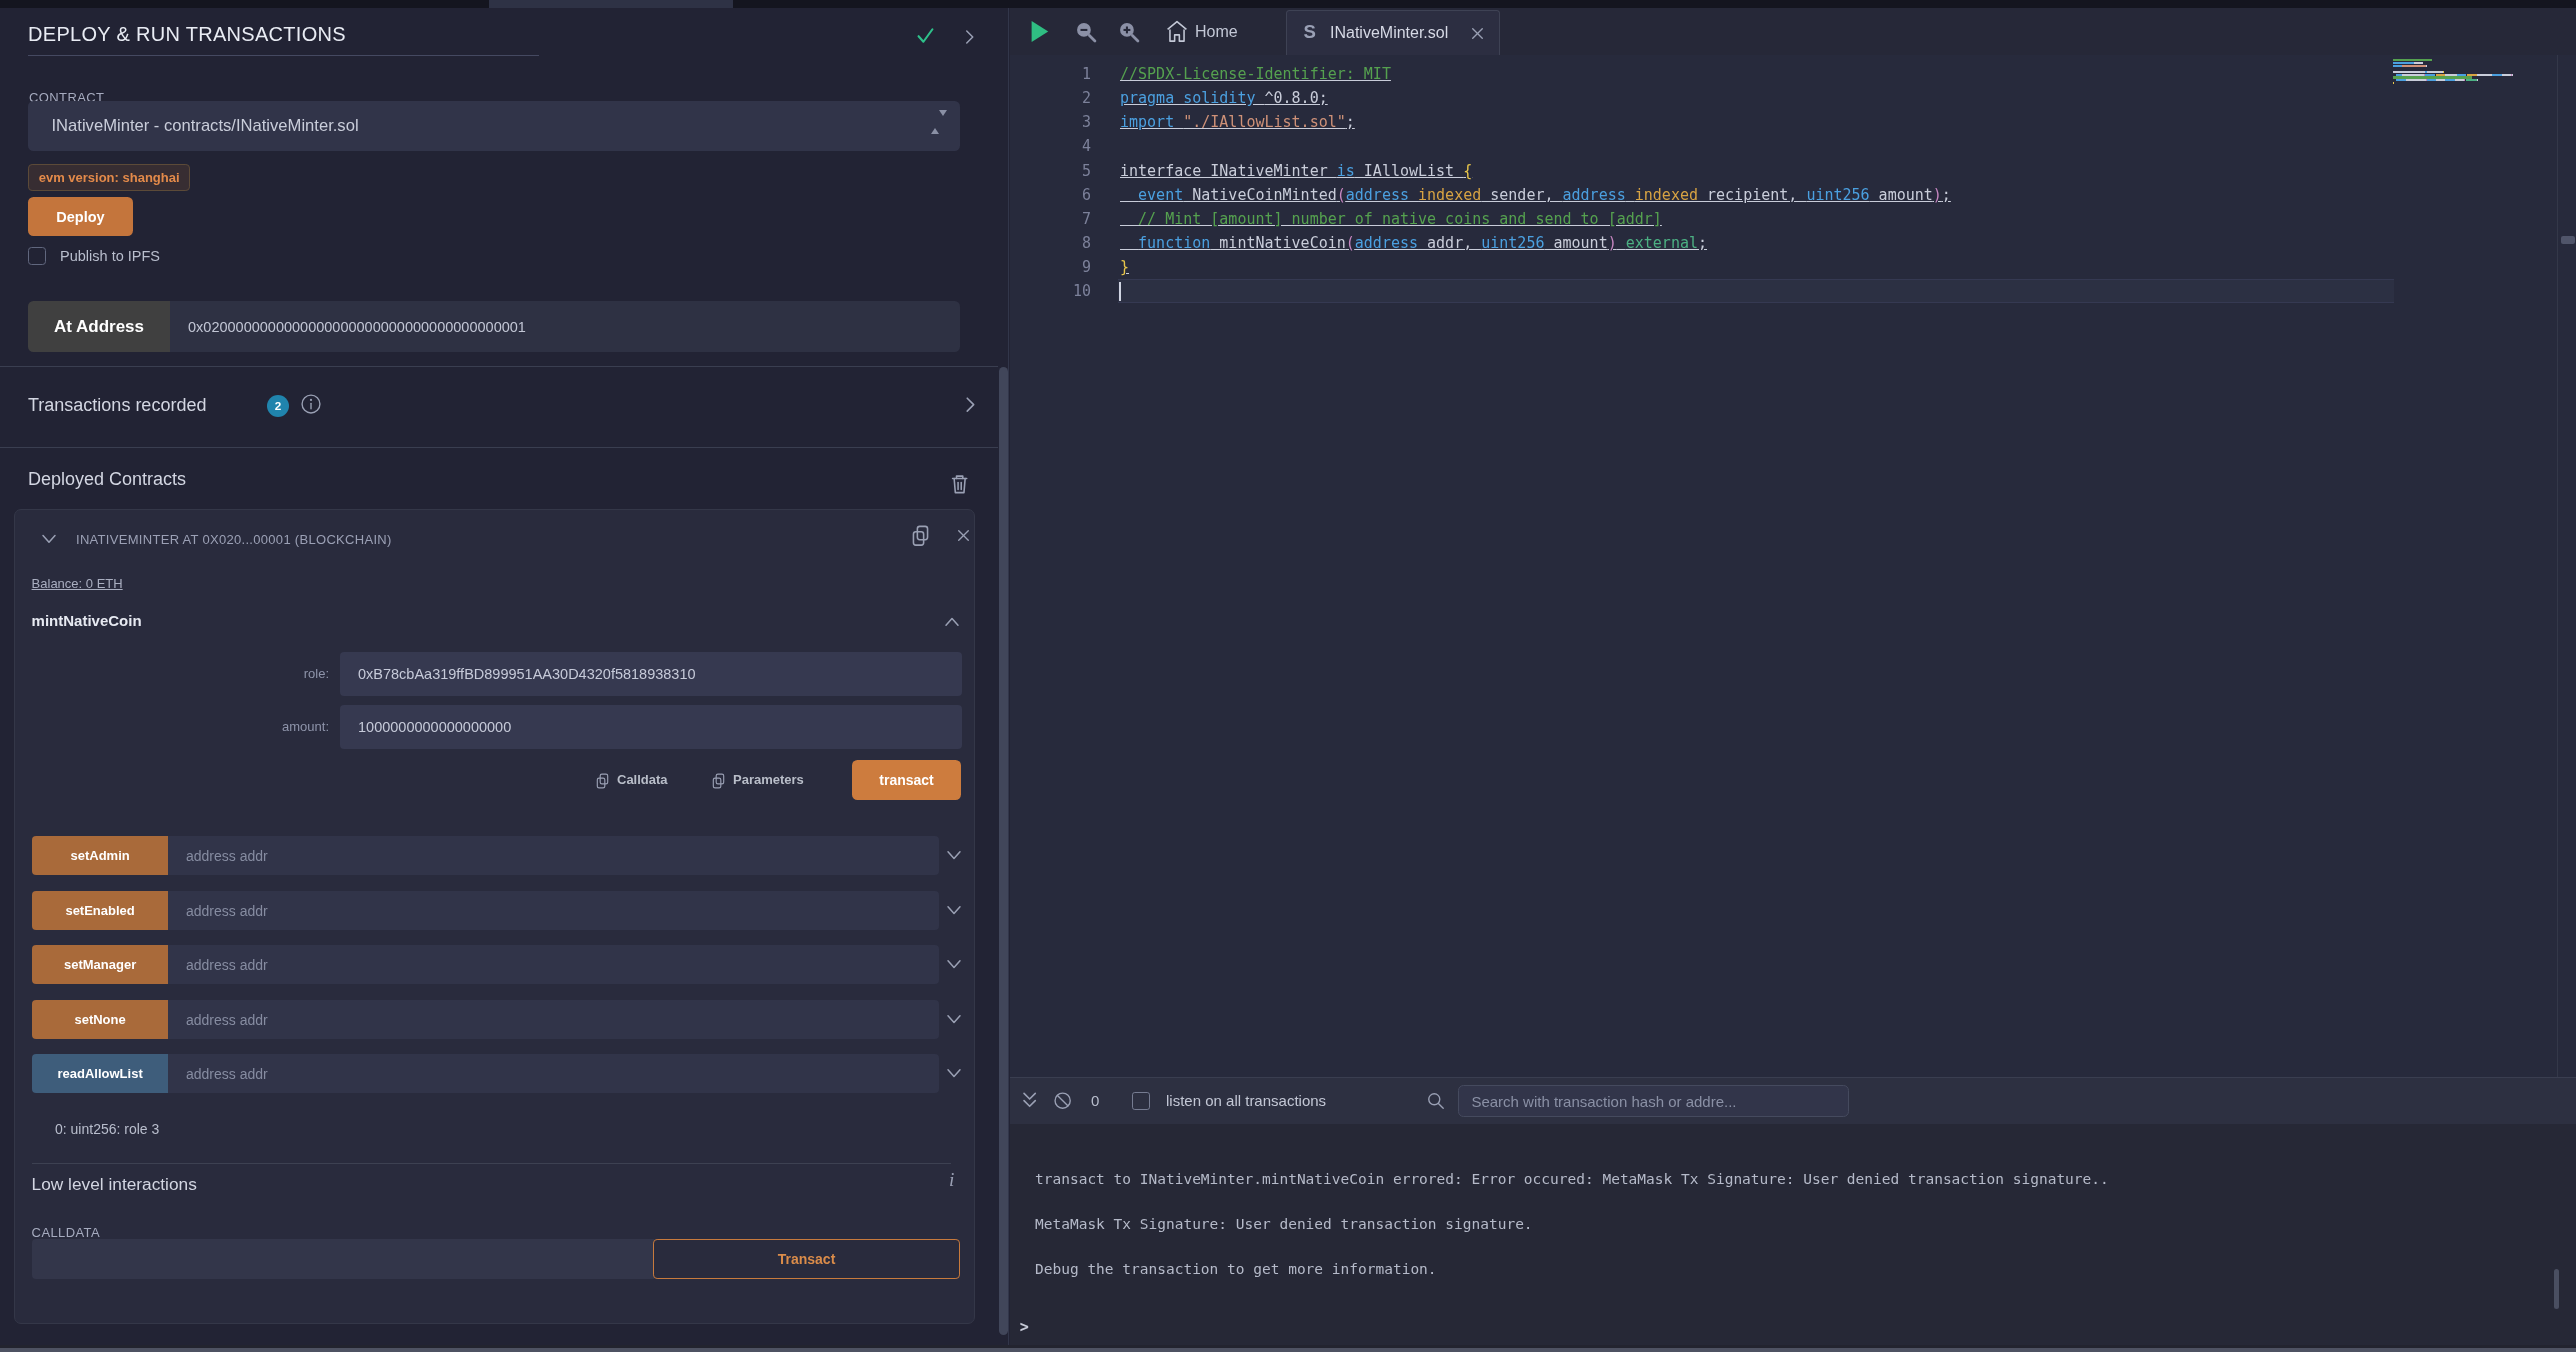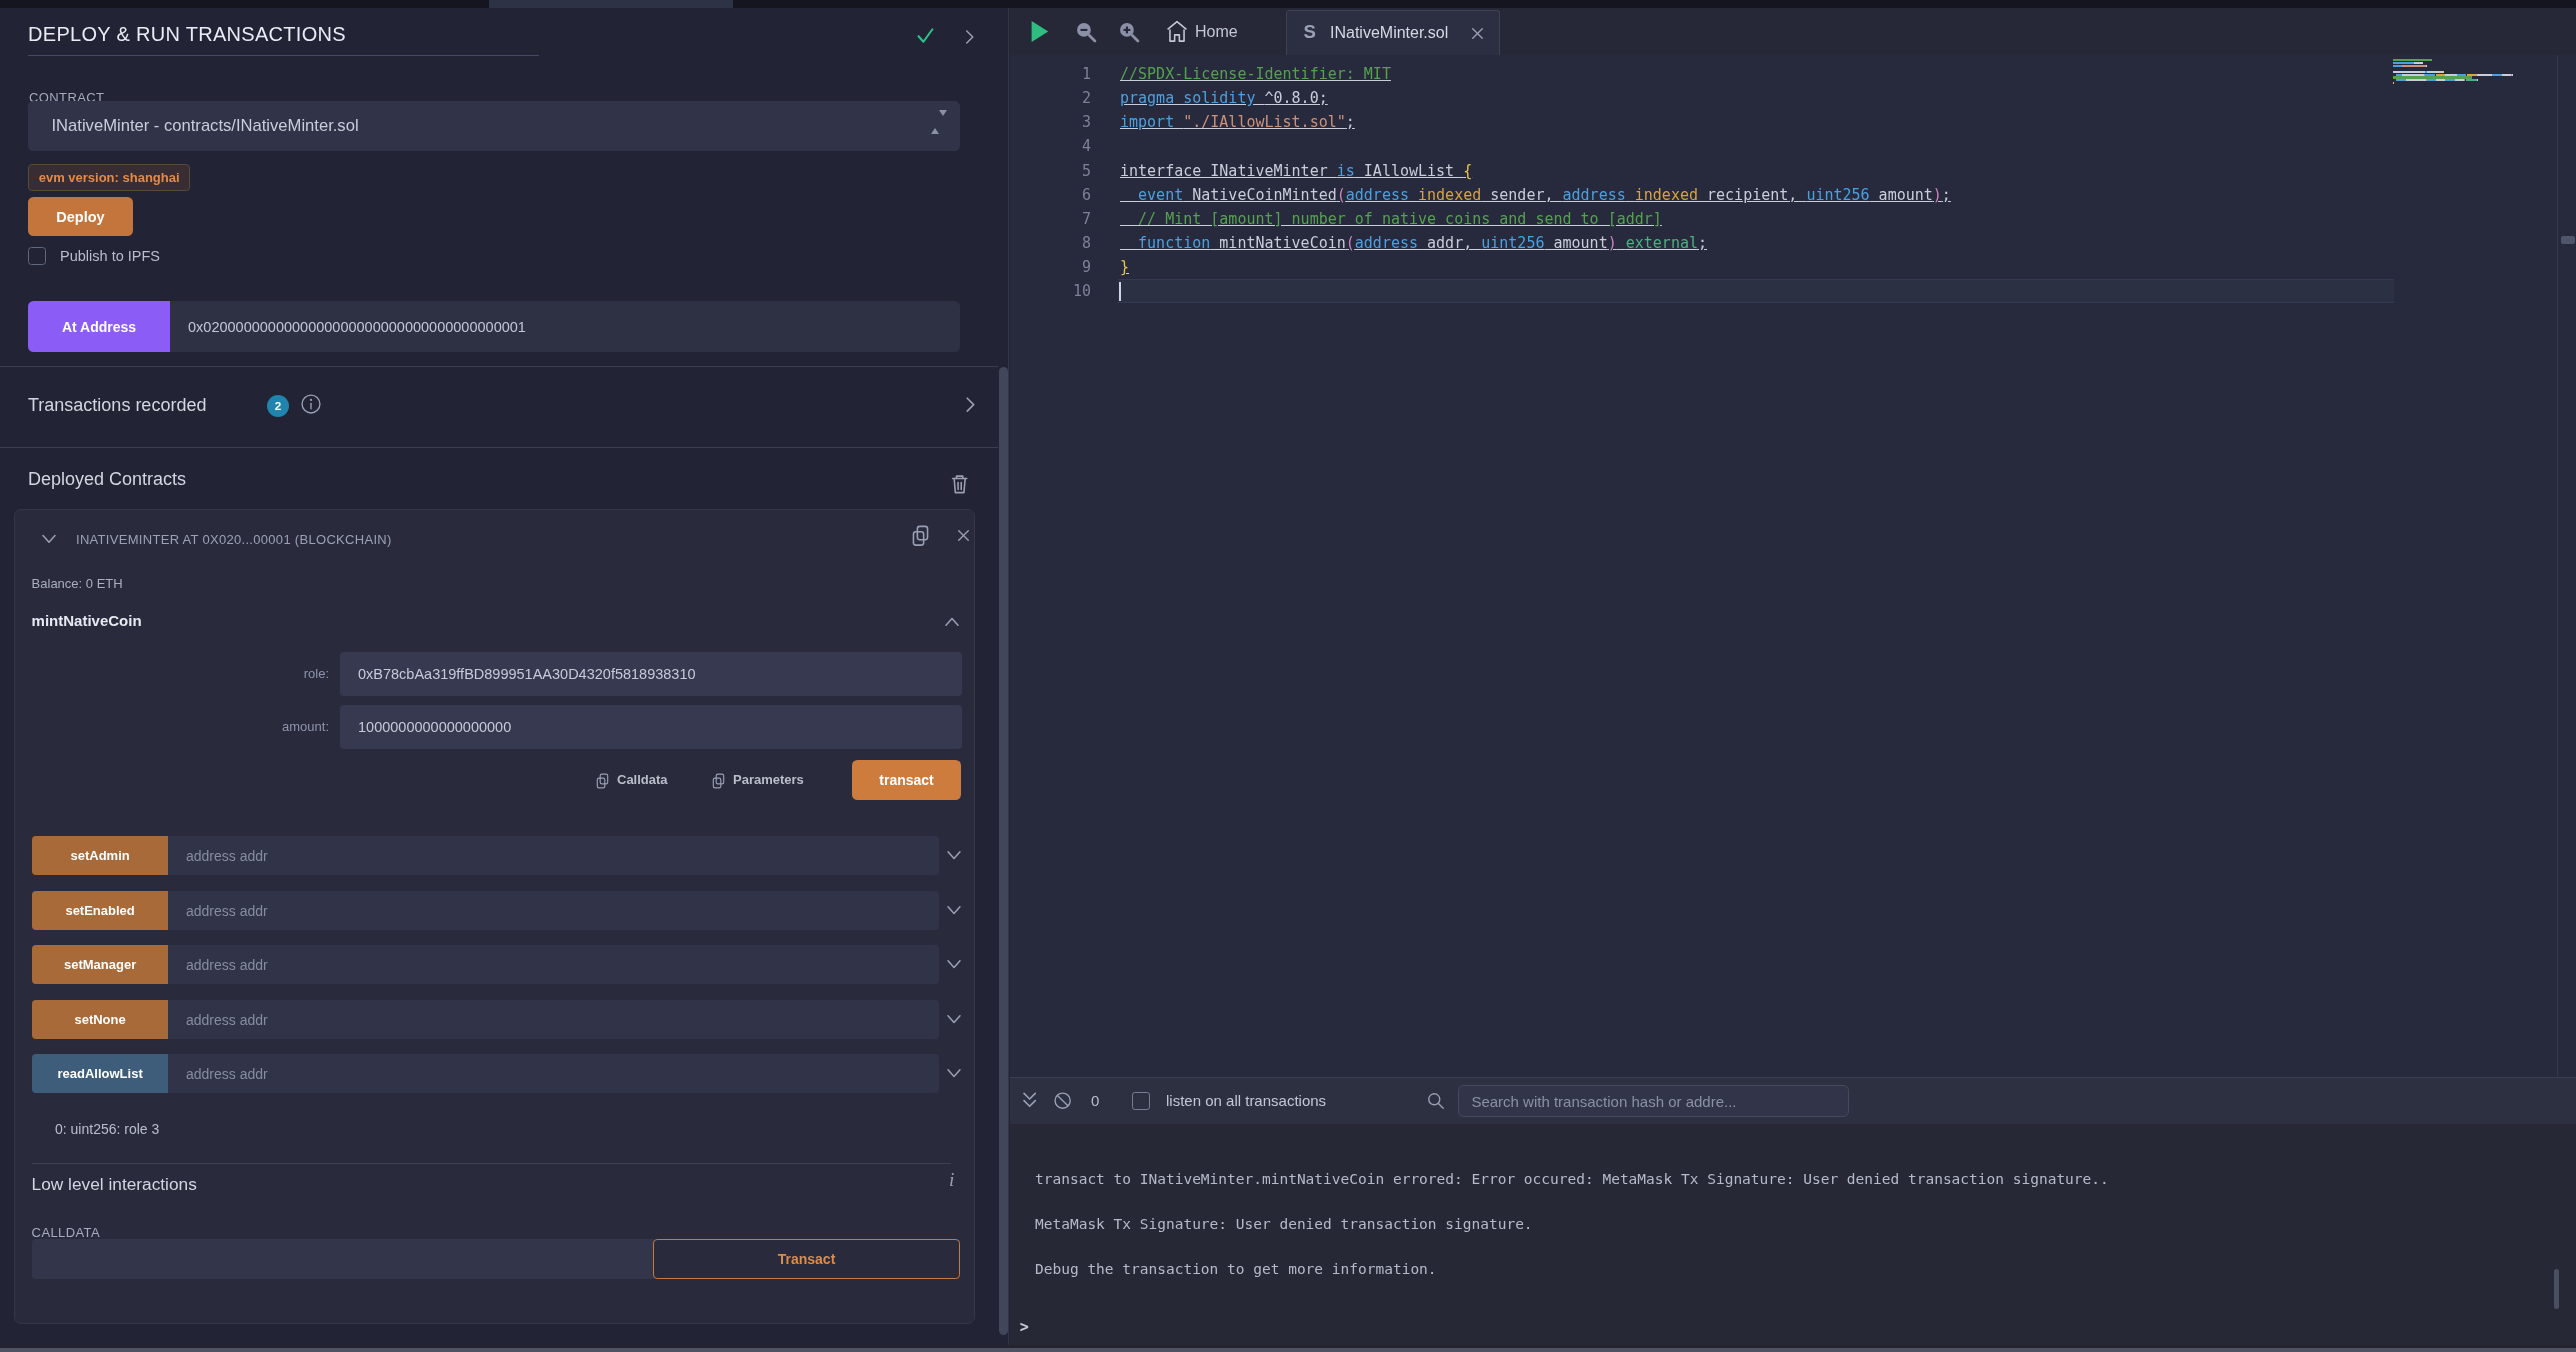--- a/index.html
+++ b/index.html
@@ -31,41 +31,41 @@
   .sel-arrows .up{width:0;height:0;border-left:4.8px solid transparent;border-right:4.8px solid transparent;border-bottom:6.2px solid #8a90a5;margin-bottom:4.1px;}
   .sel-arrows .dn{width:0;height:0;border-left:4.8px solid transparent;border-right:4.8px solid transparent;border-top:6.2px solid #8a90a5;}
   .evm-badge{position:absolute;left:28px;top:156px;padding:4.8px 9.7px;font-size:13px;font-weight:700;color:#e38a4a;
              background:rgba(130,84,46,.22);border:0.7px solid #5c4a38;border-radius:4.1px;}
   .deploy-btn{position:absolute;left:28px;top:189px;width:105px;height:39px;background:#c4753c;border:none;border-radius:5.5px;
               color:#fff;font-size:14.5px;font-weight:700;font-family:inherit;cursor:pointer;}
   .ipfs-row{position:absolute;left:28px;top:239px;height:21px;}
   .checkbox{display:inline-block;width:18px;height:18px;border:1.4px solid #61677e;border-radius:3.5px;vertical-align:middle;cursor:pointer;}
   .ipfs-label{margin-left:11px;font-size:14.5px;color:#b9bec d;color:#b9becd;vertical-align:middle;}
   .ataddr-row{position:absolute;left:28px;top:293px;width:932px;height:51px;}
-  .ataddr-btn{position:absolute;left:0;top:0;width:142px;height:51px;background:#8b5cf6;border:none;border-radius:5.5px 0 0 5.5px;
-              color:#fff;font-size:14px;font-weight:700;font-family:inherit;cursor:pointer;}
+  .ataddr-btn{position:absolute;left:0;top:0;width:142px;height:51px;background:#404040;border:none;border-radius:5.5px 0 0 5.5px;
+              color:#fff;font-size:17px;font-weight:700;font-family:inherit;cursor:pointer;}
   .ataddr-input{position:absolute;left:142px;top:0;width:790px;height:51px;background:#2e3143;border:none;border-radius:0 5.5px 5.5px 0;
               color:#c2c6d5;font-size:14.5px;padding-left:18px;font-family:inherit;outline:none;}
   .hr{position:absolute;left:0;width:998px;height:0.7px;background:#3a3e50;}
   .hr1{top:358px}.hr2{top:439px}
   .tx-label{position:absolute;left:28px;top:387px;font-size:18px;color:#d3d6e2;}
   .tx-badge{position:absolute;left:267px;top:387px;width:22px;height:22px;border-radius:50%;background:#2084ad;
             color:#fff;font-size:11.7px;font-weight:700;text-align:center;line-height:22px;}
   .tx-info{position:absolute;left:300px;top:385px;}
   .tx-chev{position:absolute;left:960px;top:387px;}
   .dc-title{position:absolute;left:28px;top:461px;font-size:18px;color:#d3d6e2;}
   .dc-trash{position:absolute;left:950px;top:465px;}
 
   
   .card{position:absolute;left:14px;top:501px;width:961px;height:815px;background:#292b3d;border:0.7px solid #343748;border-radius:7px;}
   .card-chev{position:absolute;left:25px;top:21px;}
   .card-title{position:absolute;left:61px;top:22px;font-size:13px;letter-spacing:0.3px;color:#9ba0b5;}
   .card-copy{position:absolute;left:895px;top:14px;cursor:pointer;}
   .card-close{position:absolute;left:941px;top:18px;cursor:pointer;}
-  .card-balance{position:absolute;left:16.6px;top:66px;font-size:13px;color:#a9aec0;}
+  .card-balance{position:absolute;left:16.6px;top:66px;font-size:13px;color:#a9aec0;text-decoration:underline;}
   .fn-name{position:absolute;left:16.6px;top:102px;font-size:15px;font-weight:700;color:#e7eaf2;}
   .fn-collapse{position:absolute;left:928px;top:104px;cursor:pointer;}
   .param-row{position:absolute;left:0;width:961px;height:44px;}
   .param-label{position:absolute;left:0;top:0;width:314px;text-align:right;line-height:44px;font-size:13px;color:#8e94aa;}
   .param-input{position:absolute;left:325px;top:0;width:622px;height:44px;background:#363950;border:none;border-radius:4.1px;
                color:#c6cad9;font-size:14.5px;padding-left:18px;font-family:inherit;outline:none;}
   .copy-group{position:absolute;top:262px;height:18px;cursor:pointer;}
   .copy-group span{margin-left:7px;font-size:13px;font-weight:700;color:#b9bec9;vertical-align:top;line-height:16.6px;}
   .copy-group svg{display:inline-block;vertical-align:top;}
   .g-calldata{left:580px;} .g-params{left:696px;}

